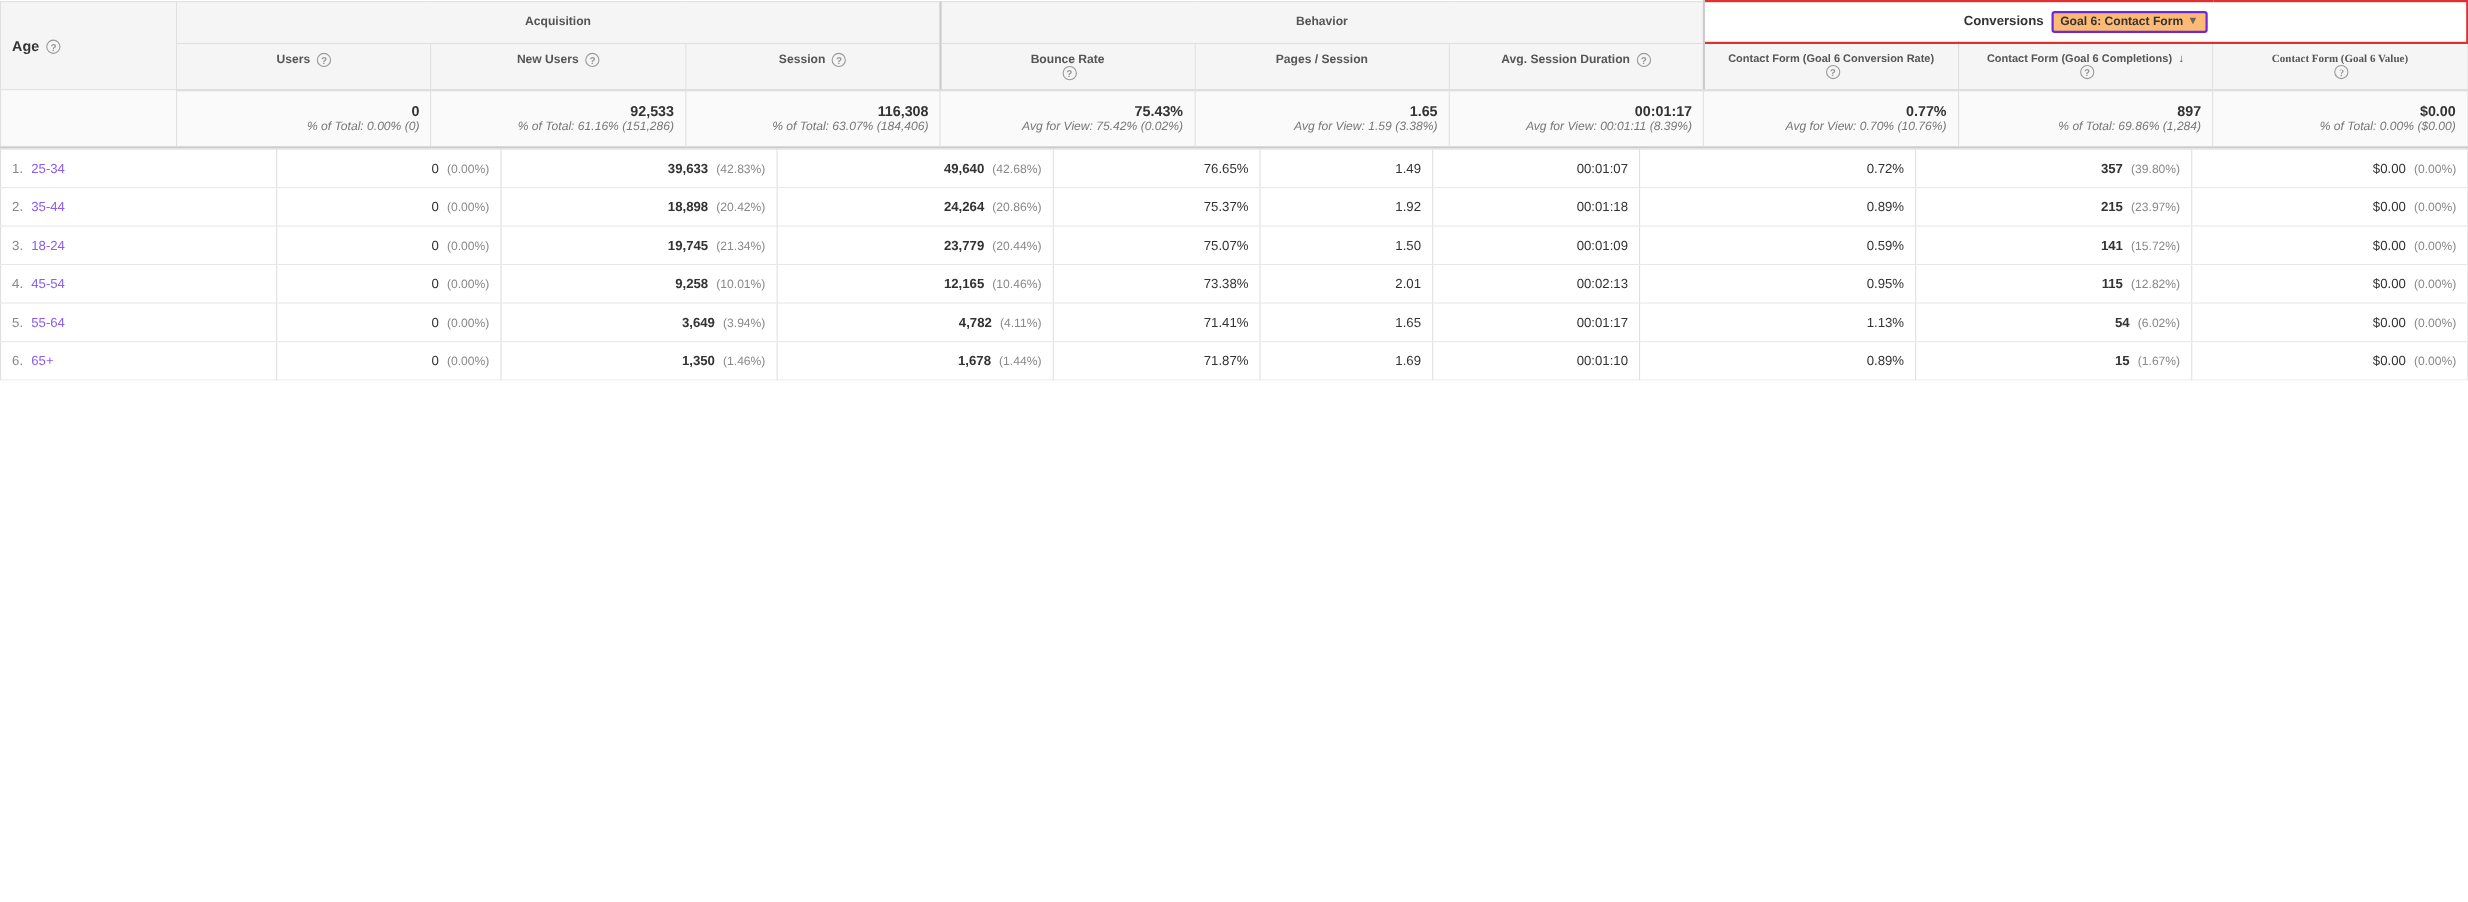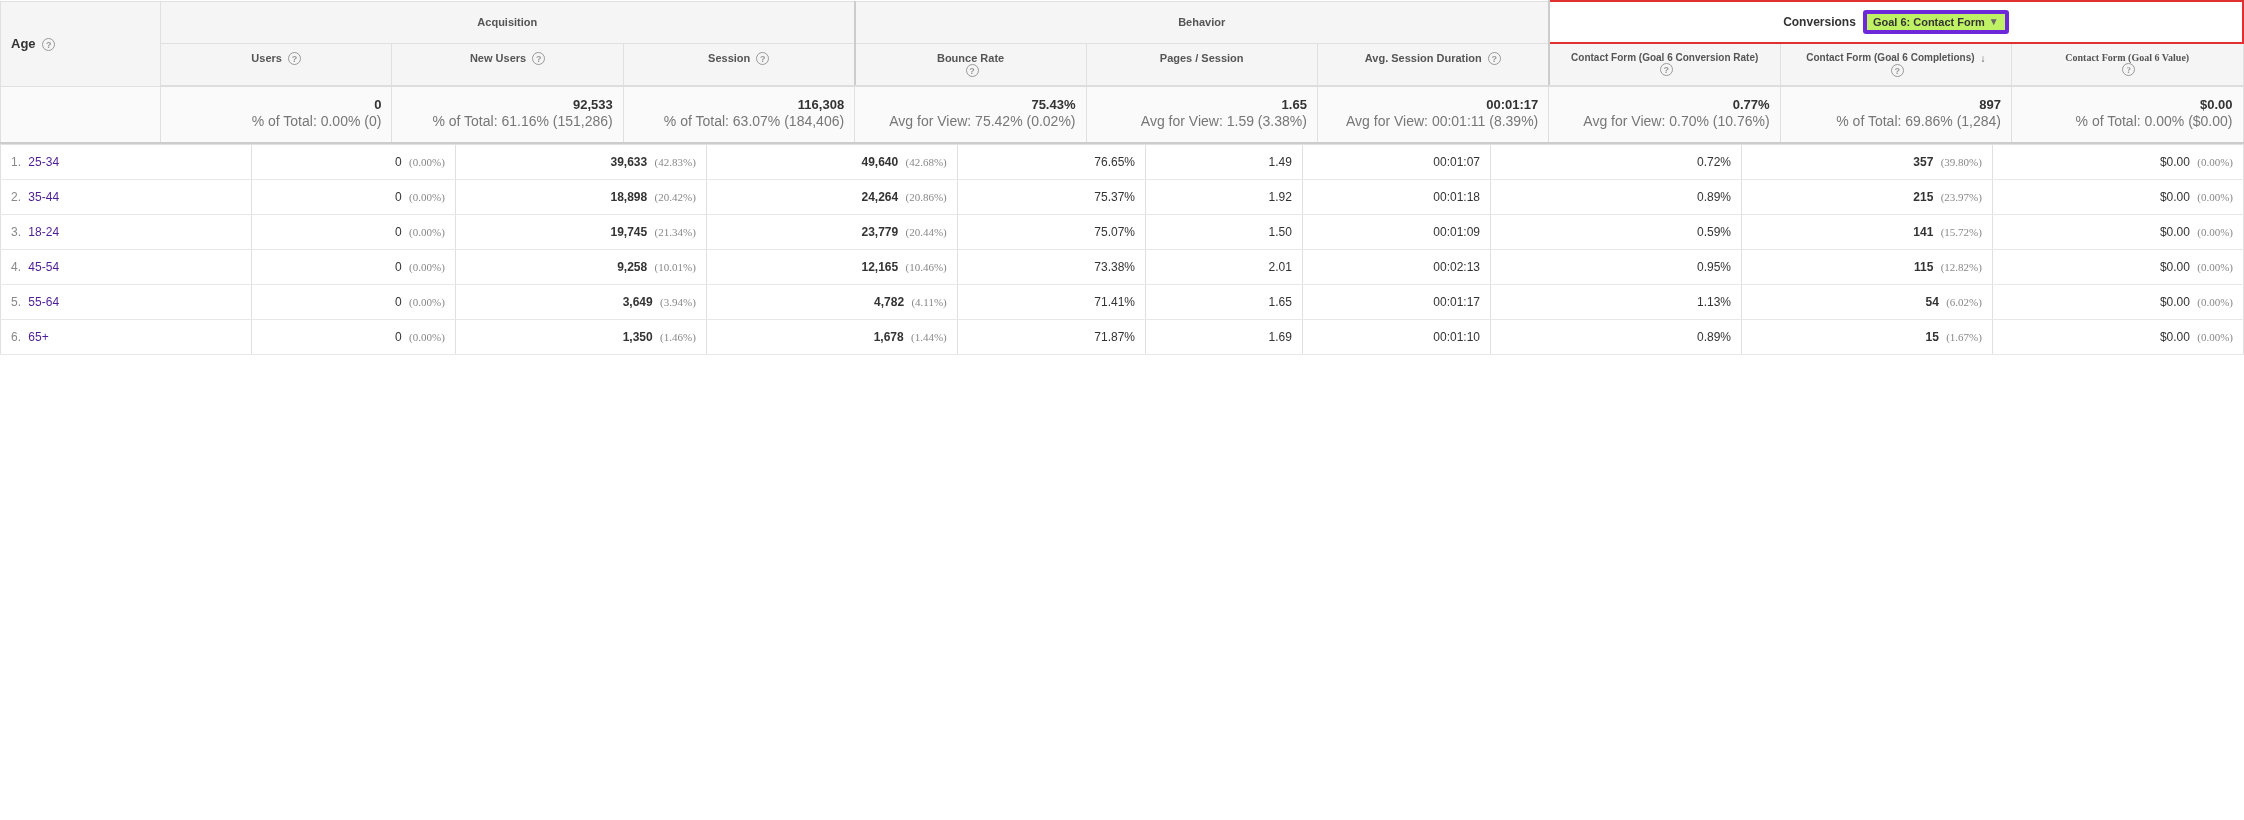--- a/index.html
+++ b/index.html
@@ -51,24 +51,24 @@
     .section-behavior {
       border-right: 2px solid #ccc;
     }
     .conversions-header {
       border: 2px solid #e03030 !important;
       background: #fff !important;
     }
     .conversions-dropdown {
       display: inline-flex;
       align-items: flex-start;
-      border: 4px solid #6d28d9;
+      border: 2px solid #6d28d9;
       border-radius: 3px;
       padding: 2px 6px;
-      background: #bef264;
+      background: #fdba74;
       font-size: 11px;
       color: #333;
       cursor: pointer;
       white-space: nowrap;
       margin-left: 4px;
     }
     .dropdown-arrow {
       margin-left: 4px;
       font-size: 10px;
       color: #666;
@@ -104,48 +104,48 @@
       vertical-align: top;
       padding: 10px 10px;
       border-bottom: 2px solid #ccc;
     }
     .totals-row .main-val {
       font-size: 13px;
       font-weight: 600;
       display: block;
     }
     .totals-row .sub-val {
-      font-size: 14px;
+      font-size: 11px;
       color: #777;
       display: block;
       line-height: 1.4;
+      font-style: italic;
     }
     .data-row td {
       padding: 10px 10px;
       font-size: 12px;
       border-bottom: 1px solid #e8e8e8;
       vertical-align: middle;
     }
     .row-num {
       color: #888;
       margin-right: 4px;
     }
     .age-link {
-      color: #4c1d95;
+      color: #8b5cf6;
       text-decoration: none;
       cursor: pointer;
     }
     .age-cell {
       text-align: left !important;
     }
     .secondary {
       color: #888;
       font-size: 11px;
       margin-left: 4px;
-      font-family: Liberation Serif, serif;
     }
     .bold-val {
       font-weight: 700;
     }
     .sort-icon {
       display: inline-block;
       margin-left: 3px;
       vertical-align: middle;
     }
     .age-header-cell {

